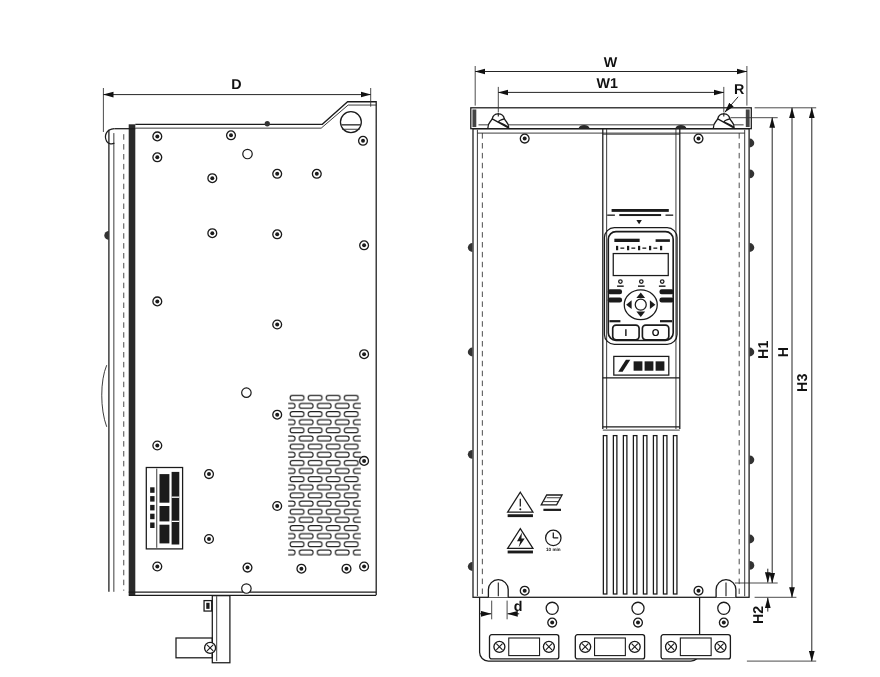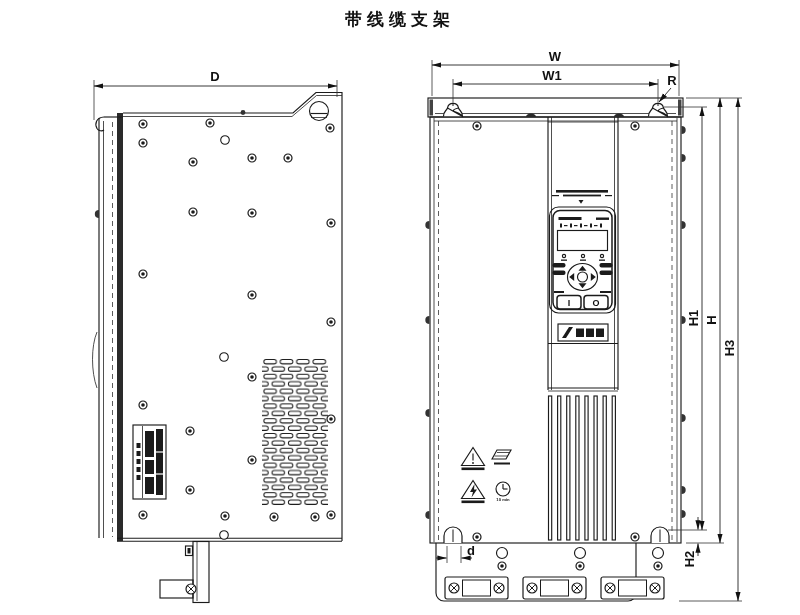--- a/index.html
+++ b/index.html
@@ -16,21 +16,20 @@
   .dimline{stroke:#222;fill:none;stroke-width:.9;}
   .ext{stroke:#333;fill:none;stroke-width:.8;}
   text.dim{font-family:"Liberation Sans",sans-serif;font-size:13px;font-weight:700;fill:#111;}
   text.btn{font-family:"Liberation Sans",sans-serif;font-size:9px;font-weight:700;fill:#111;}
   text.micro{font-family:"Liberation Sans",sans-serif;font-size:4.2px;font-weight:700;fill:#111;}
 </style>
 </head>
 <body>
 
 <div id="stage">
-  <div id="title">带线缆支架</div>
 
   <svg width="800" height="615" viewBox="0 0 800 615">
     <defs>
       <marker id="ah" refX="9.2" refY="3" markerWidth="10" markerHeight="6" orient="auto-start-reverse" markerUnits="userSpaceOnUse">
         <path d="M0,0.4 L9.5,3 L0,5.6 Z" fill="#111"></path>
       </marker>
       <g id="scr">
           <circle r="4" fill="#fff" stroke="#1b1b1b" stroke-width="1.2"></circle>
           <circle r="1.8" fill="#1b1b1b"></circle>
         </g>

